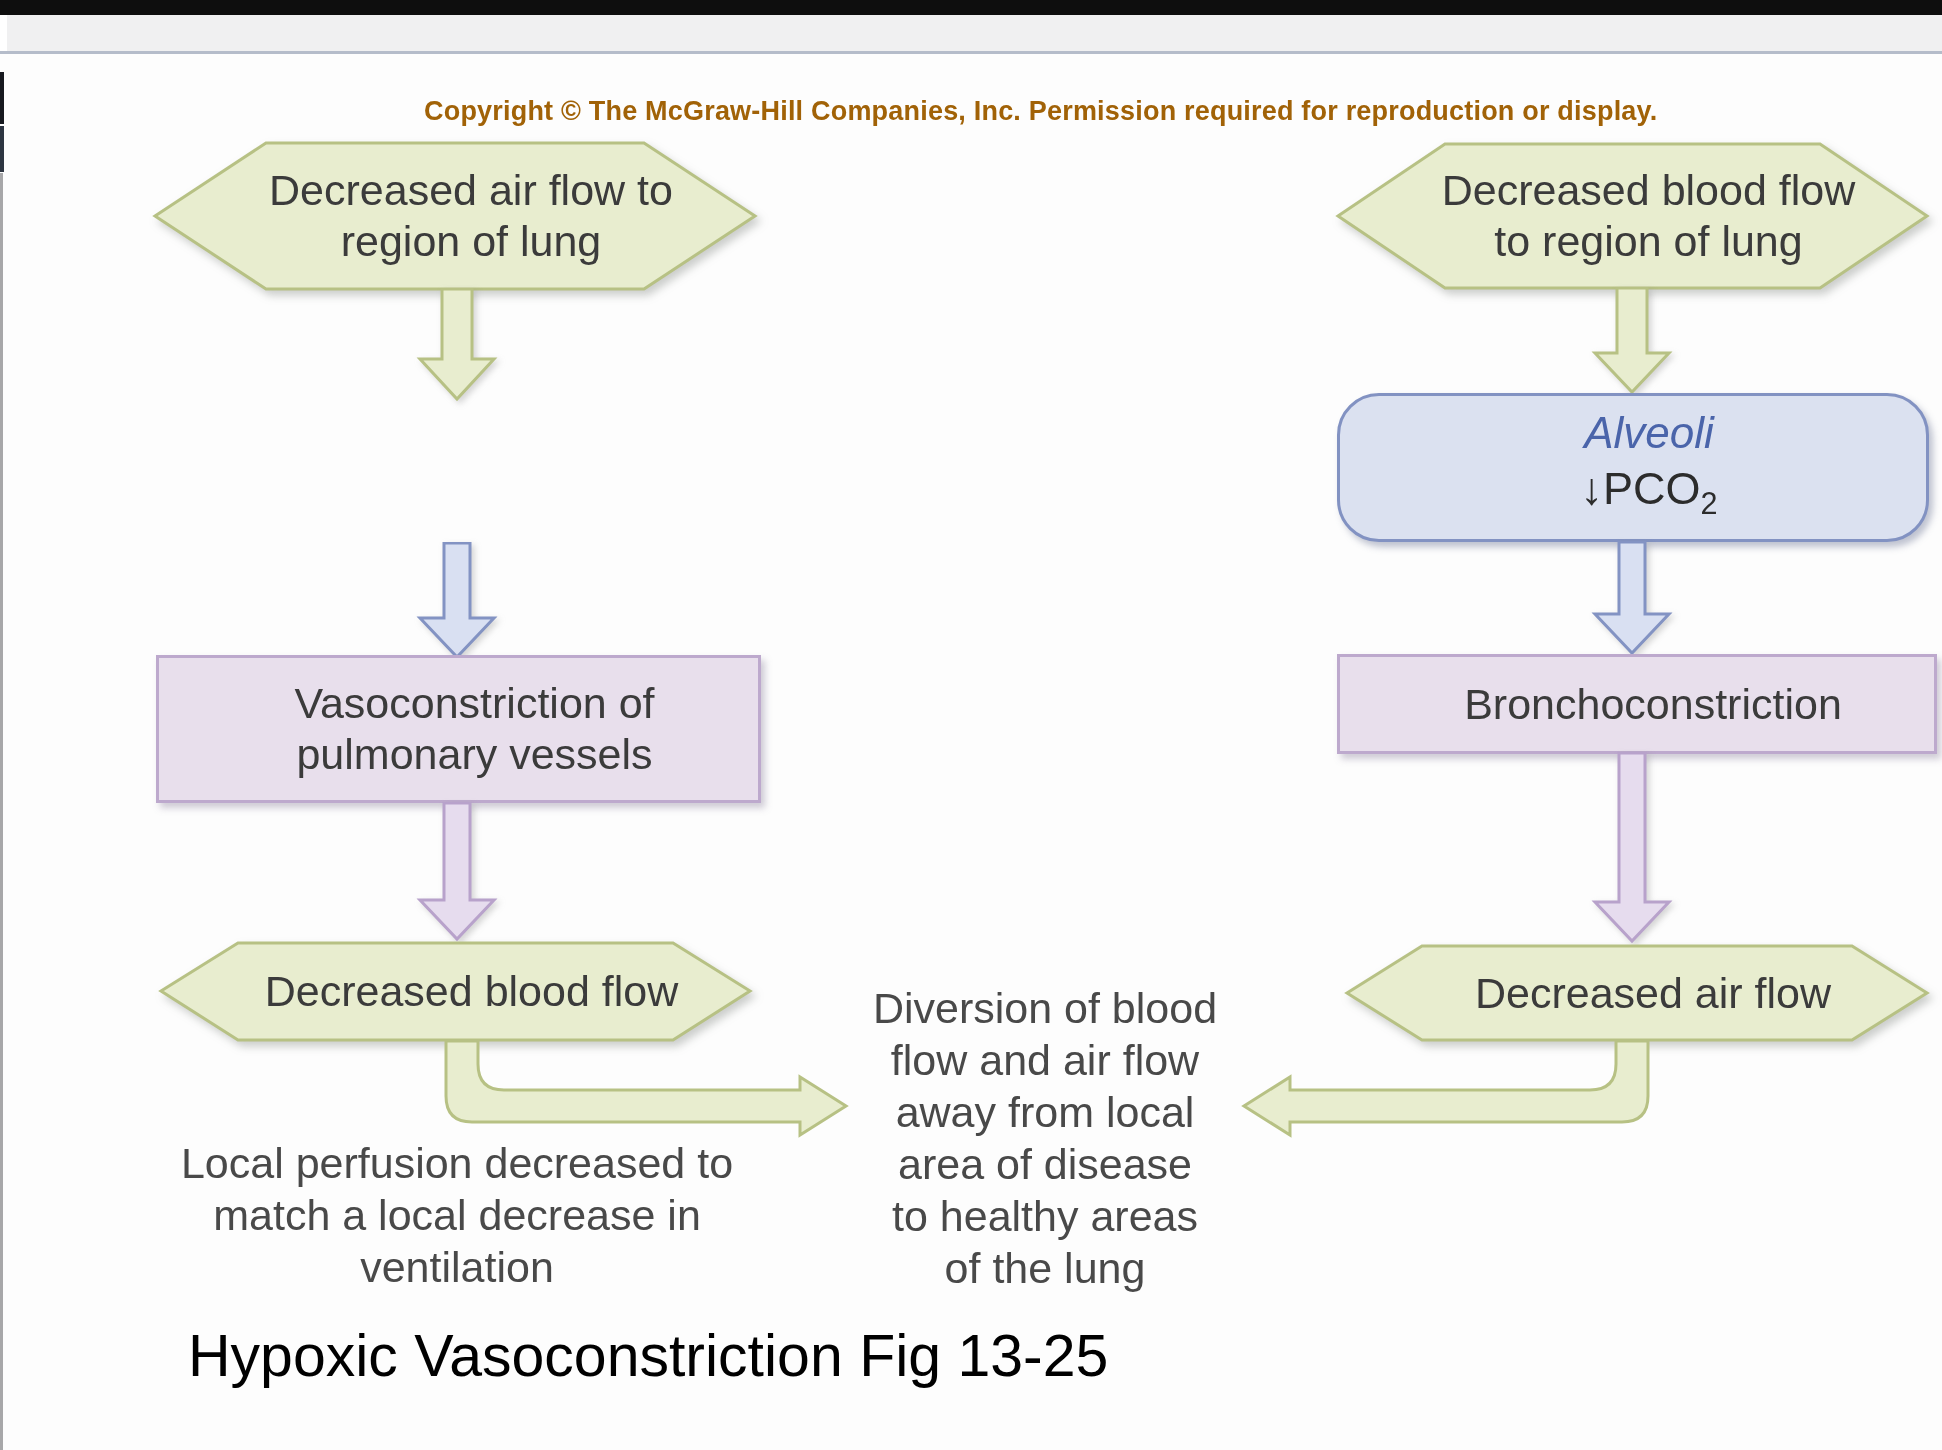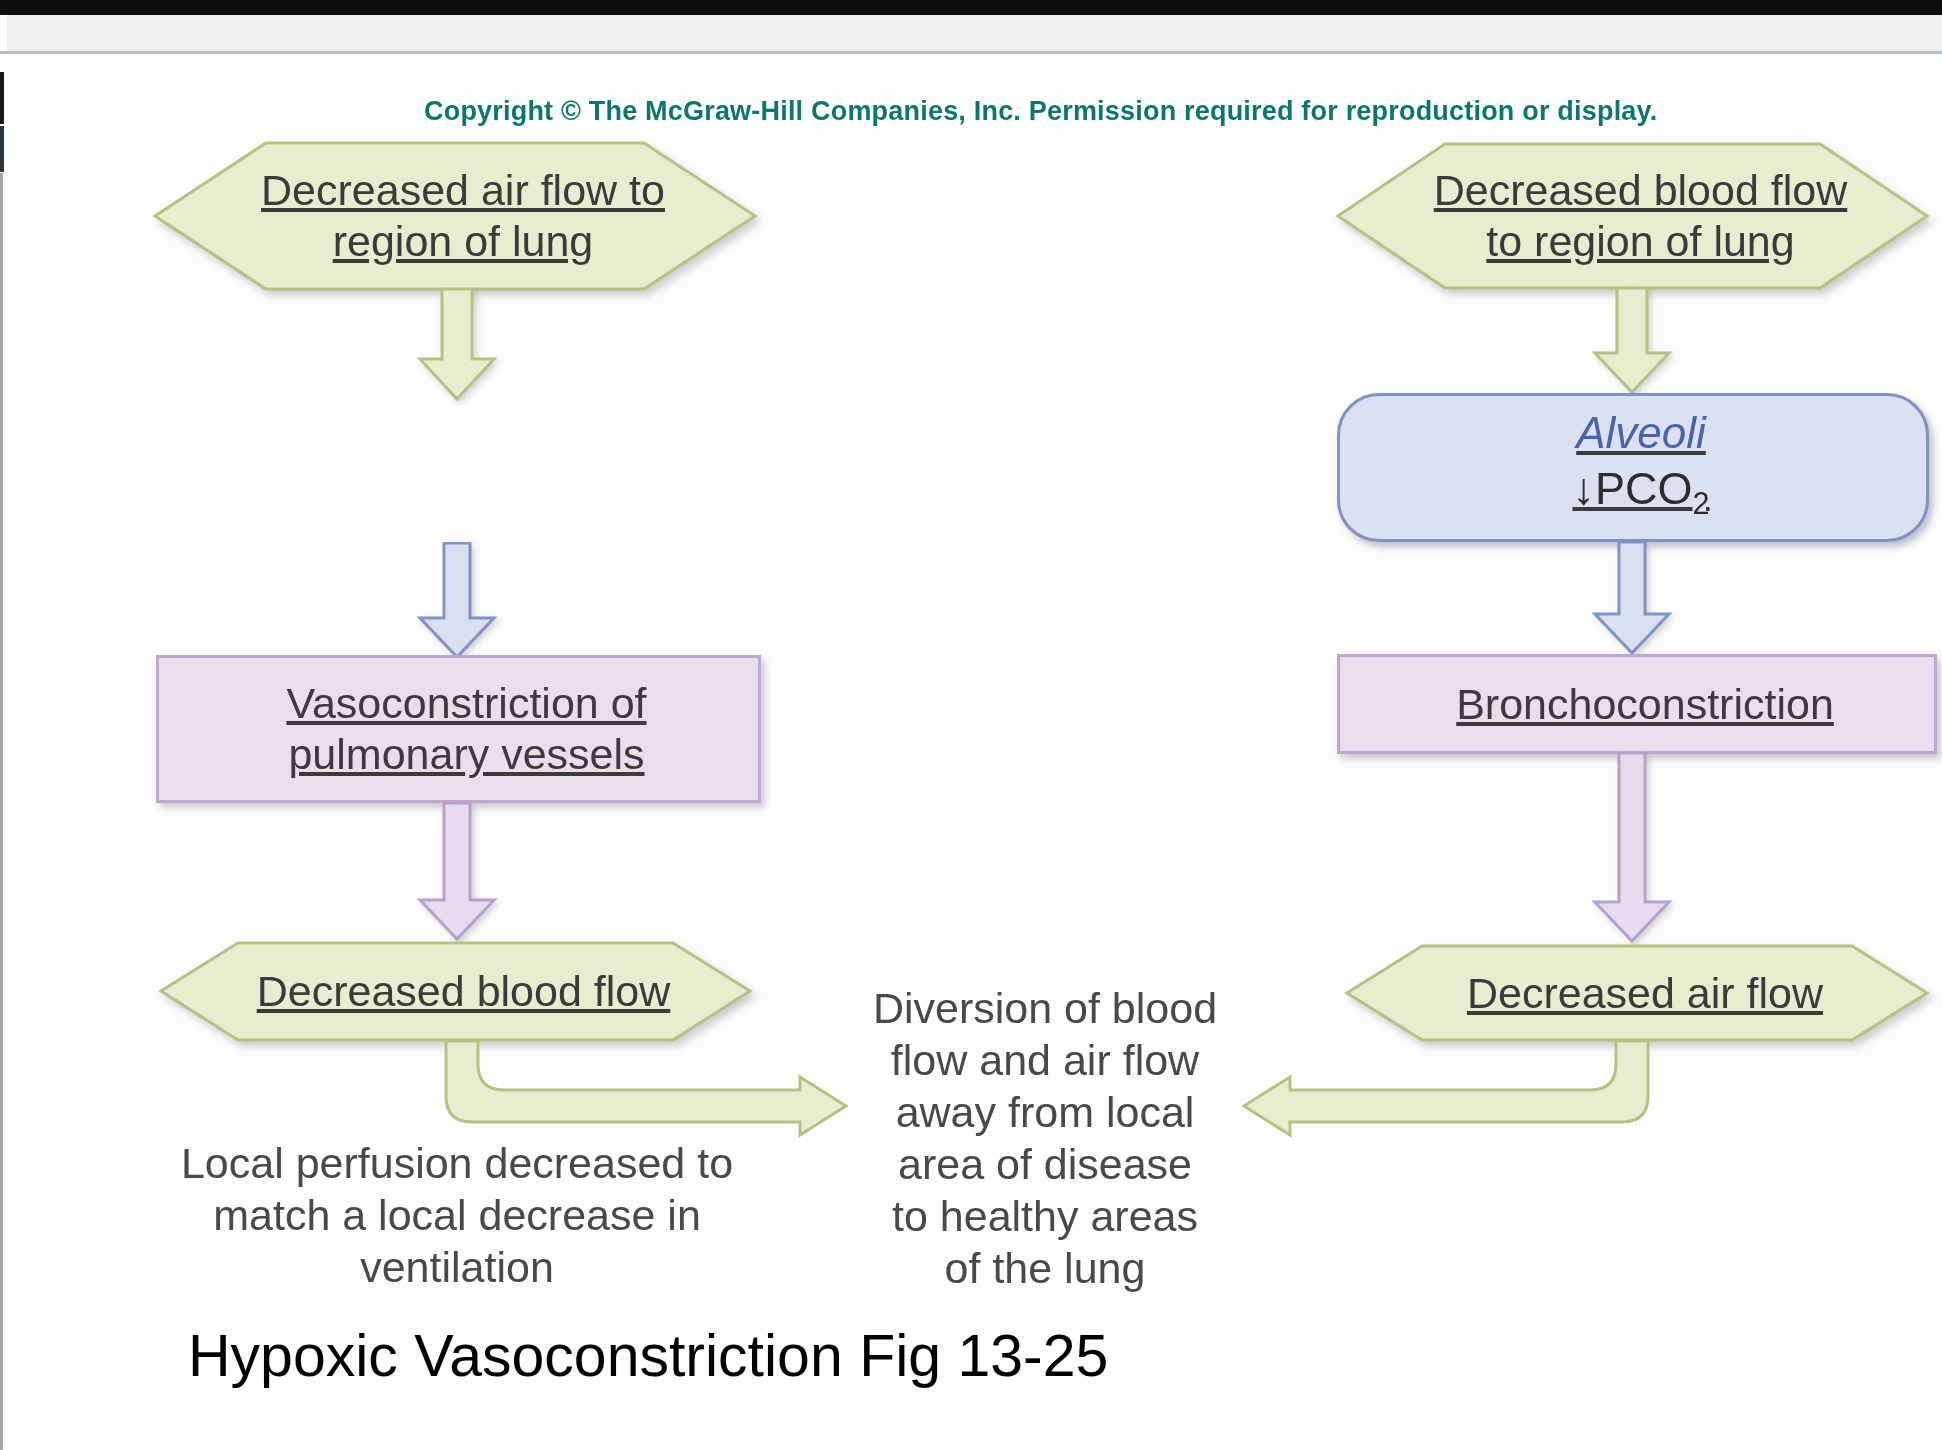--- a/index.html
+++ b/index.html
@@ -11,34 +11,34 @@
   .topbar{position:absolute;left:0;top:0;width:1942px;height:15px;background:#0e0e0e;}
   .toolbar{position:absolute;left:7px;top:15px;width:1935px;height:36px;background:#f0f0f1;}
   .toolbar-gap{position:absolute;left:0;top:15px;width:7px;height:36px;background:#ffffff;}
   .divider{position:absolute;left:0;top:51px;width:1942px;height:3px;background:#b5bcca;}
   .edge1{position:absolute;left:0;top:72px;width:4px;height:52px;background:#17191f;}
   .edge2{position:absolute;left:0;top:126px;width:4px;height:46px;background:#2d3541;}
   .edge3{position:absolute;left:0;top:173px;width:3px;height:1277px;background:#a7a7a9;}
 
   .copyright{
     position:absolute;left:424px;top:96px;font-size:27px;font-weight:bold;
-    color:#0f766e;letter-spacing:0.2px;white-space:nowrap;
+    color:#a16207;letter-spacing:0.2px;white-space:nowrap;
   }
   .caption{
     position:absolute;left:188px;top:1322px;font-size:59px;color:#000000;white-space:nowrap;
   }
 
   .node{position:absolute;}
   .node svg{position:absolute;left:0;top:0;display:block;}
   .hex-shape{fill:#e8edcf;stroke:#b7c184;stroke-width:3;}
   .hexsvg{filter:drop-shadow(4px 5px 4px rgba(90,95,90,0.30));}
   .shape-text{
-    position:absolute;left:8px;top:0;width:100%;height:100%;
+    position:absolute;left:16px;top:0;width:100%;height:100%;
     display:flex;flex-direction:column;align-items:center;justify-content:center;
-    text-align:center;color:#3b3b3b;font-size:43px;line-height:51px;text-decoration:underline;
+    text-align:center;color:#3b3b3b;font-size:43px;line-height:51px;
   }
   .pre{white-space:pre-line;}
 
   .bluebox{
     background:#dbe1f0;border:3px solid #8292c2;border-radius:42px;
     box-shadow:4px 5px 7px rgba(110,120,150,0.45);
   }
   .blue-title{color:#4a64aa;font-style:italic;font-size:44px;line-height:56px;}
   .sym{color:#2c2c2c;font-size:45px;line-height:56px;}
   .sym sub{font-size:68%;}

